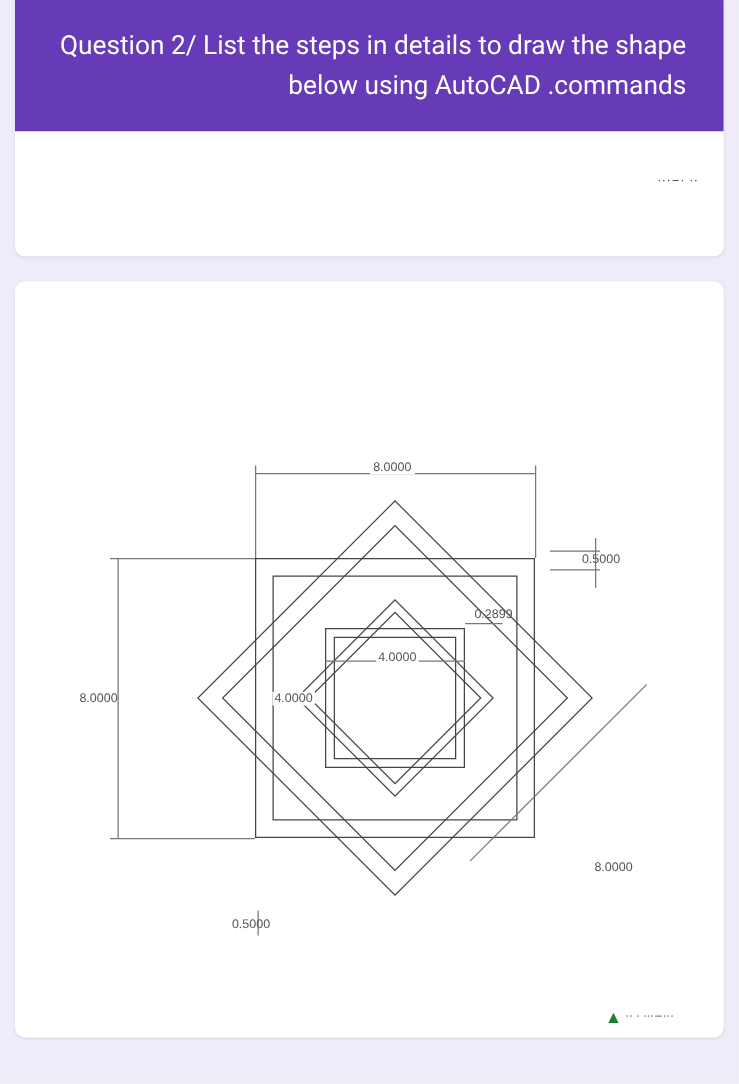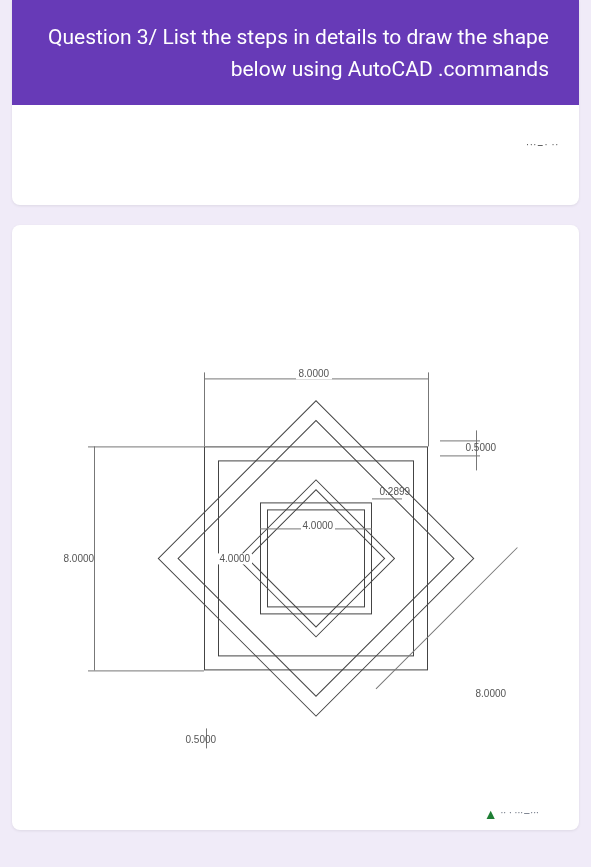--- a/index.html
+++ b/index.html
@@ -100,21 +100,21 @@
       font-size: 14px;
       margin-left: 6px;
       vertical-align: middle;
     }
   </style>
 </head>
 <body>
 
 <div class="question-card">
   <div class="question-header">
-    <span>Question 3/ List the steps in details to draw the shape below using AutoCAD .commands</span>
+    <span>Question 2/ List the steps in details to draw the shape below using AutoCAD .commands</span>
   </div>
   <div class="question-body">
     <span class="body-scribble">···–·   ··</span>
   </div>
 </div>
 
 <div class="drawing-card">
   <div class="drawing-stage">
     <div class="center">
 

